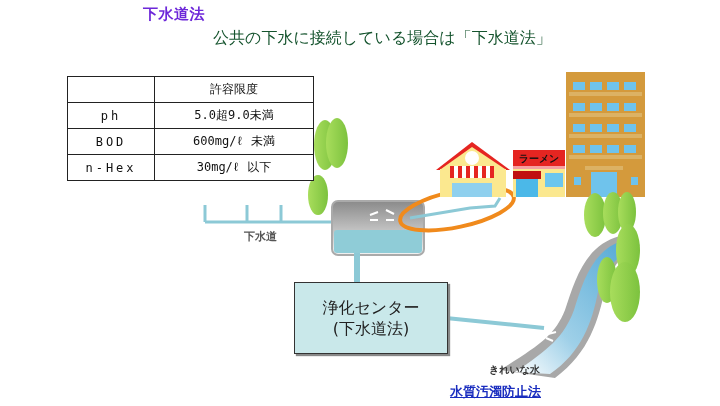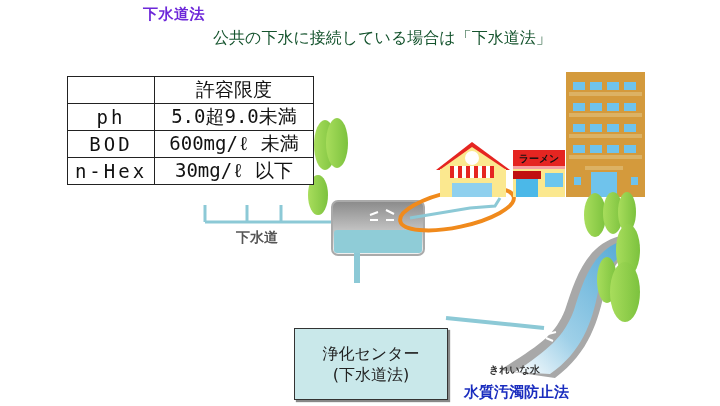--- a/index.html
+++ b/index.html
@@ -1,27 +1,27 @@
 <!DOCTYPE html>
 <html><head>
 <meta charset="utf-8">
 <style>
   html,body{margin:0;padding:0;background:#fff;}
   body{width:720px;height:406px;position:relative;overflow:hidden;font-family:"DejaVu Sans","Liberation Sans",sans-serif;}
   .abs{position:absolute;}
   .title{left:143px;top:5px;font-size:15px;font-weight:bold;color:#6d28d9;letter-spacing:0.5px;}
   .subtitle{left:213px;top:28px;font-size:16px;color:#14532d;}
-  table.limits{position:absolute;left:67px;top:76px;border-collapse:collapse;background:#fff;font-family:"DejaVu Sans Mono","Liberation Mono",monospace;font-size:19px;color:#111;z-index:5;}
+  table.limits{position:absolute;left:67px;top:76px;border-collapse:collapse;background:#fff;font-family:"DejaVu Sans Mono","Liberation Mono",monospace;font-size:12px;color:#111;z-index:5;}
   table.limits td{border:1.5px solid #222;height:25px;text-align:center;padding:0;}
   table.limits td.c1{width:86px;letter-spacing:3px;}
   table.limits td.c2{width:158px;}
-  .label-sewer{left:236px;top:229px;font-size:14px;color:#555;font-weight:bold;}
-  .center-box{left:294px;top:282px;width:152px;height:70px;background:#c9e8ea;border:1.5px solid #333;box-shadow:2px 2px 1px #888;display:flex;flex-direction:column;align-items:center;justify-content:center;font-size:16px;color:#222;line-height:21px;z-index:4;margin-top:46px;}
+  .label-sewer{left:244px;top:229px;font-size:11px;color:#555;font-weight:bold;}
+  .center-box{left:294px;top:282px;width:152px;height:70px;background:#c9e8ea;border:1.5px solid #333;box-shadow:2px 2px 1px #888;display:flex;flex-direction:column;align-items:center;justify-content:center;font-size:16px;color:#222;line-height:21px;z-index:4;}
   .clean-water{left:489px;top:363px;font-size:10px;color:#333;font-weight:bold;text-align:center;}
-  .law-link{left:464px;top:383px;font-size:15px;font-weight:bold;color:#1a2dbf;cursor:pointer;}
+  .law-link{left:450px;top:383px;font-size:13px;font-weight:bold;color:#1a2dbf;text-decoration:underline;cursor:pointer;}
   svg.scene{position:absolute;left:0;top:0;}
 </style>
 </head>
 <body>
 
 <svg class="scene" width="720" height="406" viewBox="0 0 720 406">
   <defs>
     <linearGradient id="tankTop" x1="0" y1="0" x2="0" y2="1">
       <stop offset="0" stop-color="#8a8a8a"></stop>
       <stop offset="1" stop-color="#f2f2f2"></stop>

